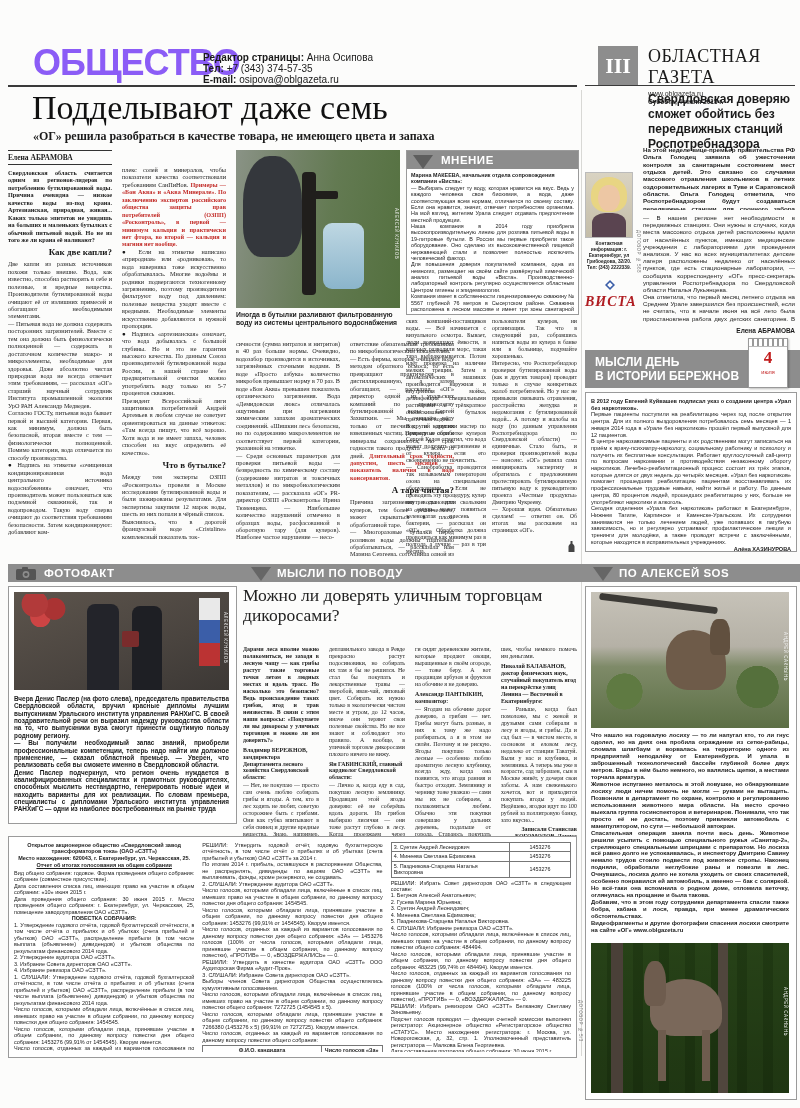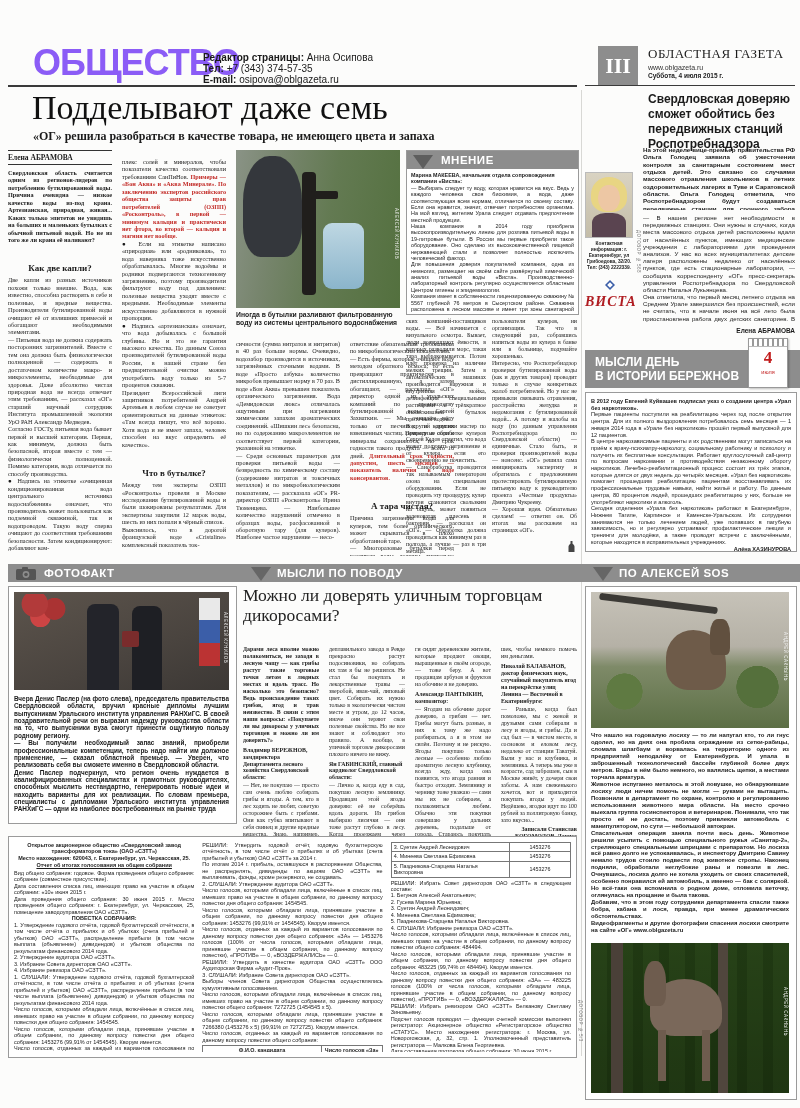--- a/index.html
+++ b/index.html
@@ -11,21 +11,21 @@
   .b{font-weight:bold}
   .j{text-align:justify}
   .pre{white-space:pre-line}
   .clip{overflow:hidden}
   .red{color:#c22b27;font-weight:bold}
   .secname{font:bold 36px "Liberation Sans",sans-serif;color:#8b5cf6;letter-spacing:-1px}
   .rule{background:#3a3a3a}
   .headline{font:400 34px/1.05 "Liberation Serif",serif;color:#111}
   .subhead{font:bold 12px "Liberation Serif",serif}
   .bodycol{font-size:6.2px;line-height:1.2}
-  .colh{font:bold 9px "Liberation Serif",serif;text-align:center;margin:20px 0 3px}
+  .colh{font:bold 9px "Liberation Serif",serif;text-align:right;margin:4px 0 3px}
   .byline{border-top:1px solid #333;border-bottom:1px solid #333;padding:2px 0;
           font:bold 7.5px "Liberation Serif",serif}
   .bar{background:#8d8d8d;color:#fff;display:flex;align-items:center;height:18px}
   .bartxt{font:bold 11.5px "Liberation Sans",sans-serif;letter-spacing:.5px}
   .frame{border:1px solid #9a9a9a;background:#fff}
   .vtext{writing-mode:vertical-rl;font:4.5px "Liberation Sans",sans-serif;color:#777;letter-spacing:.5px}
   .cap{font:bold 6.8px/1.15 "Liberation Sans",sans-serif}
   .tbl{width:100%;border-collapse:collapse;font-size:5.4px;margin-top:2px}
   .tbl td,.tbl th{border:1px solid #777;padding:1px 2px}
   .tbl .num{text-align:center;width:34%}
@@ -36,42 +36,42 @@
 <body>
 
 <div class="abs secname" style="left:33px;top:42px">ОБЩЕСТВО</div>
 <div class="abs sans" style="left:203px;top:52px;width:170px;font-size:10px;line-height:11px">
   <div><span class="b">Редактор страницы:</span> <span>Анна Осипова</span></div>
   <div><span class="b">Тел:</span> <span>+7 (343)  374-57-35</span></div>
   <div><span class="b">E-mail:</span> <span>osipova@oblgazeta.ru</span></div>
 </div>
 <div class="abs" style="left:598px;top:46px;width:40px;height:40px;background:#8d8d8d;color:#fff;display:flex;align-items:center;justify-content:center;font:bold 22px 'Liberation Serif',serif">III</div>
 <div class="abs" style="left:648px;top:46px;width:148px">
-  <div class="serif" style="font-size:13px;letter-spacing:.5px">ОБЛАСТНАЯ ГАЗЕТА</div>
+  <div class="serif" style="font-size:18px;letter-spacing:.5px">ОБЛАСТНАЯ ГАЗЕТА</div>
   <div class="sans" style="font-size:7px;color:#333;margin-top:2px">www.oblgazeta.ru</div>
   <div class="sans b" style="font-size:6.5px;margin-top:1px">Суббота, 4 июля 2015 г.</div>
 </div>
 <div class="abs rule" style="left:8px;top:85px;width:569px;height:2px"></div>
 <div class="abs rule" style="left:585px;top:85px;width:210px;height:1px"></div>
 <div class="abs" style="left:581px;top:90px;width:1px;height:966px;background:#d8d8d5"></div>
 
 <div class="abs headline" style="left:32px;top:90px;width:540px">Подделывают даже семь</div>
 <div class="abs subhead" style="left:33px;top:129px;width:540px">«ОГ» решила разобраться в качестве товара, не имеющего цвета и запаха</div>
 
 <div class="abs clip" style="left:8px;top:150px;width:104px;height:406px">
   <div class="byline">Елена АБРАМОВА</div>
   <div class="bodycol b j pre" style="margin-top:4px">Свердловская область считается одним из регионов-лидеров по потреблению бутилированной воды. Причина очевидна — низкое качество воды из-под крана. Артезианская, природная, живая... Каких только эпитетов не увидишь на больших и маленьких бутылках с обычной питьевой водой. Но не из того же ли крана её наливают?</div>
   <div class="colh">Как две капли?</div>
   <div class="bodycol j pre">Две капли из разных источников похожи только внешне. Вода, как известно, способна растворять в себе и полезные, и вредные вещества. Производители бутилированной воды очищают её от излишних примесей и обогащают необходимыми элементами.
 — Питьевая вода не должна содержать посторонних загрязнителей. Вместе с тем она должна быть физиологически полноценной — содержать в достаточном количестве макро- и микроэлементы, необходимые для здоровья. Даже абсолютно чистая природная вода не всегда отвечает этим требованиям, — рассказал «ОГ» старший научный сотрудник Института промышленной экологии УрО РАН Александр Медведев.
 Согласно ГОСТу, питьевая вода бывает первой и высшей категории. Первая, как минимум, должна быть безопасной, вторая вместе с тем — физиологически полноценной. Помимо категории, вода отличается по способу производства.
 ● Надпись на этикетке «очищенная кондиционированная вода центрального источника водоснабжения» означает, что производитель может пользоваться как подземной скважиной, так и водопроводом. Такую воду сперва очищают до соответствия требованиям безопасности. Затем кондиционируют: добавляют ком-</div>
 </div>
 
-<div class="abs clip" style="left:122px;top:142px;width:104px;height:406px">
+<div class="abs clip" style="left:122px;top:150px;width:104px;height:406px">
   <div class="bodycol j pre" style="margin-top:16px"><span>плекс солей и минералов, чтобы показатели качества соответствовали требованиям СанПиНов. </span><span class="red">Примеры — «Бон Аква» и «Аква Минерале». По заключению экспертов российского общества защиты прав потребителей (ОЗПП) «Росконтроль», в первой — минимум кальция и практически нет фтора, во второй — кальция и магния нет вообще.</span></div>
   <div class="bodycol j pre">● Если на этикетке написано «природная» или «родниковая», то вода наверняка тоже искусственно обрабатывалась. Многие водоёмы и родники подвергаются техногенному загрязнению, поэтому производители фильтруют воду под давлением: полезные вещества уходят вместе с вредными. Необходимые элементы искусственно добавляются в нужной пропорции.
 ● Надпись «артезианская» означает, что вода добывалась с большой глубины. Но и это не гарантия высокого качества. По данным Союза производителей бутилированной воды России, в нашей стране без предварительной очистки можно употреблять воду только из 5-7 процентов скважин.
 Президент Всероссийской лиги защитников потребителей Андрей Артемьев в любом случае не советует ориентироваться на данные этикеток: «Там всегда пишут, что всё хорошо. Хотя вода и не имеет запаха, человек способен на вкус определить её качество».</div>
   <div class="colh">Что в бутылке?</div>
   <div class="bodycol j pre">Между тем эксперты ОЗПП «Росконтроль» провели в Москве исследования бутилированной воды и были шокированы результатами. Для экспертизы закупили 12 марок воды, шесть из них попали в чёрный список.
 Выяснилось, что в дорогой французской воде «Cristaline» комплексный показатель ток-</div>
 </div>
 
 <div class="abs" style="left:236px;top:150px;width:164px;height:158px;background:linear-gradient(100deg,#8a9386 0%,#77856d 25%,#637a52 55%,#53703e 100%);overflow:hidden">

